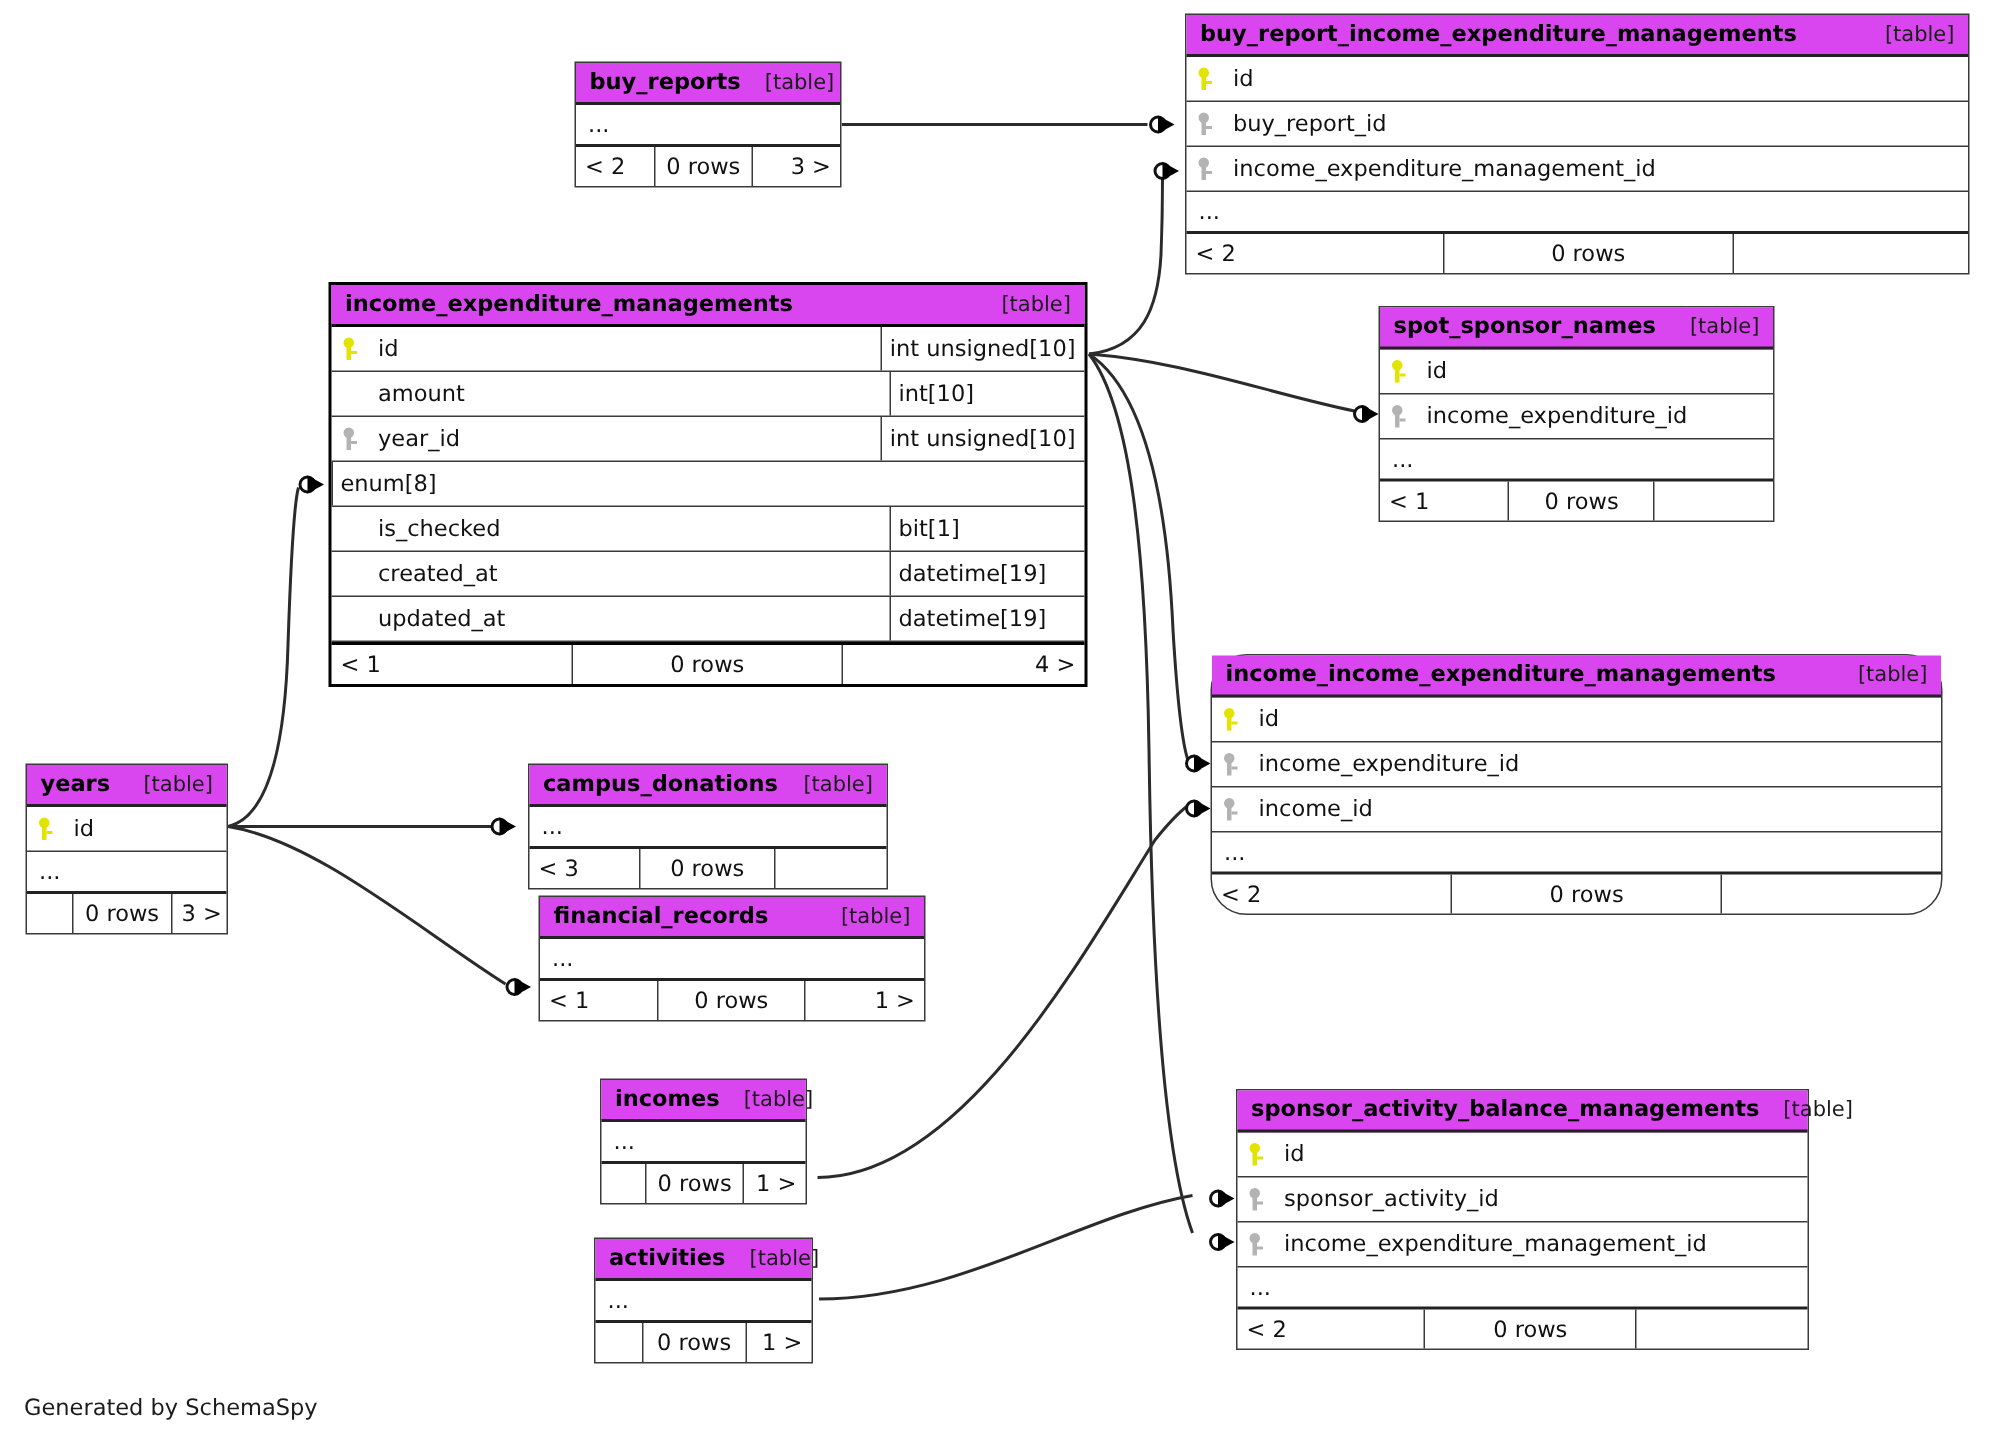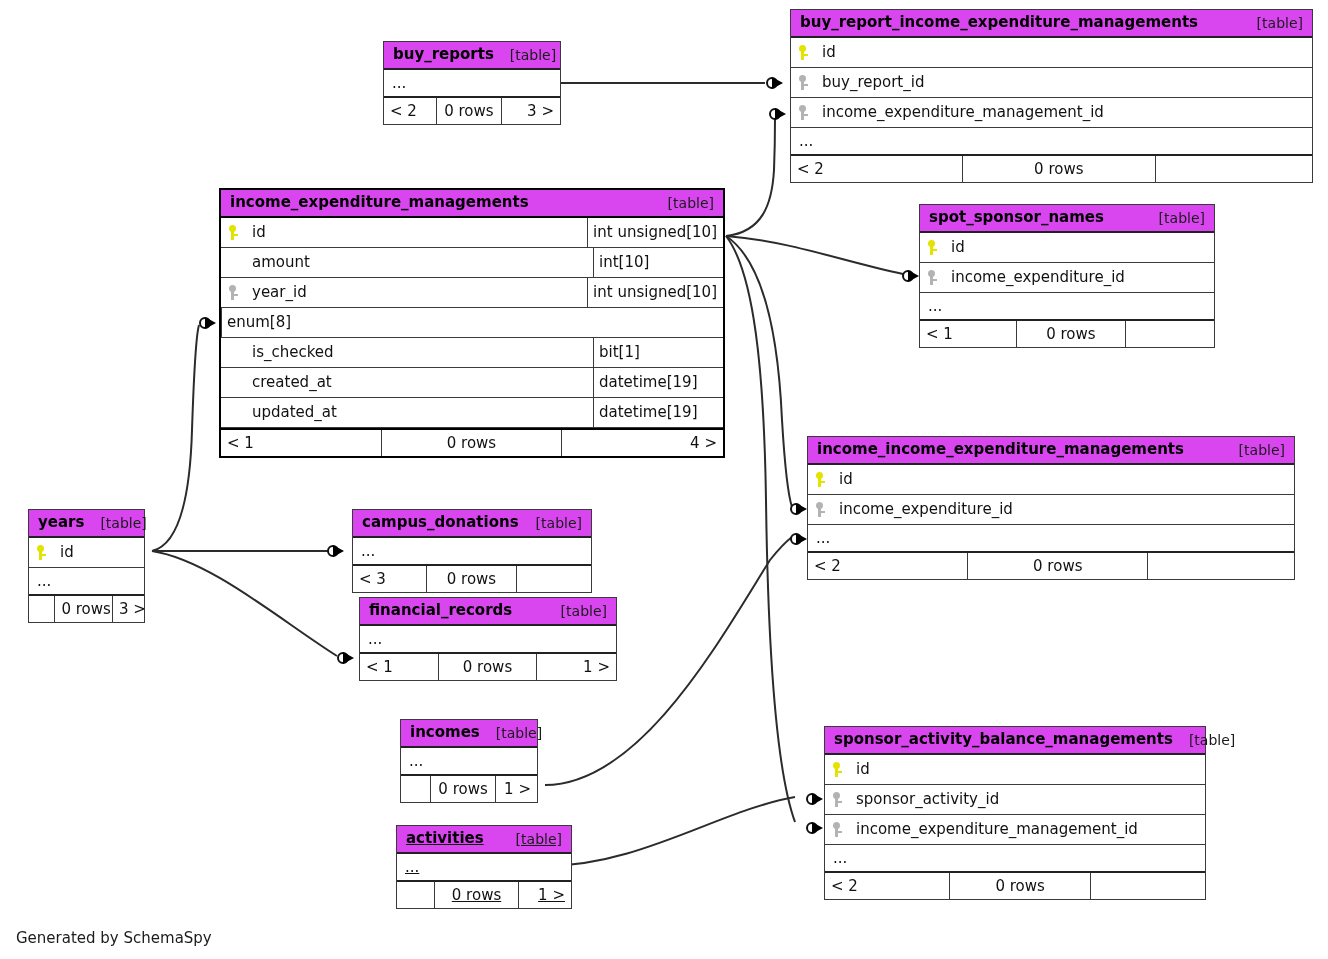--- a/index.html
+++ b/index.html
@@ -291,21 +291,21 @@
             <span class="colname">updated_at</span>
           </span>
           <span class="col-type">datetime[19]</span>
         </div>
         <div class="tbl-foot">
           <span class="foot-c f-prev" style="width:32%">&lt; 1</span>
           <span class="foot-c f-rows" style="width:36%">0 rows</span>
           <span class="foot-c f-next" style="width:32%">4 &gt;</span>
         </div>
       </div>
-      <div class="tbl thin" style="left: 919px; top: 204px; width: 296px;">
+      <div class="tbl thin" style="left: 919px; top: 204px; width: 264px;">
         <div class="tbl-head">
           <span class="tbl-name">spot_sponsor_names</span>
           <span class="tbl-tag">[table]</span>
         </div>
         <div class="tbl-row">
           <span class="col-left">
             <span class="keyslot"><span class="keyicon k-pk"><b></b><i></i><s></s></span></span>
             <span class="colname">id</span>
           </span>
         </div>
@@ -315,35 +315,41 @@
             <span class="colname">income_expenditure_id</span>
           </span>
         </div>
         <div class="tbl-row tbl-ellipsis">...</div>
         <div class="tbl-foot">
           <span class="foot-c f-prev" style="width:33%">&lt; 1</span>
           <span class="foot-c f-rows" style="width:37%">0 rows</span>
           <span class="foot-c f-next" style="width:30%"></span>
         </div>
       </div>
-      <div class="tbl thin" style="left: 807px; top: 436px; width: 488px;">
+      <div class="tbl thin" style="left: 807px; top: 436px; width: 488px; border-radius: 24px;">
         <div class="tbl-head">
           <span class="tbl-name">income_income_expenditure_managements</span>
           <span class="tbl-tag">[table]</span>
         </div>
         <div class="tbl-row">
           <span class="col-left">
             <span class="keyslot"><span class="keyicon k-pk"><b></b><i></i><s></s></span></span>
             <span class="colname">id</span>
           </span>
         </div>
         <div class="tbl-row">
           <span class="col-left">
             <span class="keyslot"><span class="keyicon k-fk"><b></b><i></i><s></s></span></span>
             <span class="colname">income_expenditure_id</span>
+          </span>
+        </div>
+        <div class="tbl-row">
+          <span class="col-left">
+            <span class="keyslot"><span class="keyicon k-fk"><b></b><i></i><s></s></span></span>
+            <span class="colname">income_id</span>
           </span>
         </div>
         <div class="tbl-row tbl-ellipsis">...</div>
         <div class="tbl-foot">
           <span class="foot-c f-prev" style="width:33%">&lt; 2</span>
           <span class="foot-c f-rows" style="width:37%">0 rows</span>
           <span class="foot-c f-next" style="width:30%"></span>
         </div>
       </div>
       <div class="tbl thin" style="left: 824px; top: 726px; width: 382px;">
@@ -369,21 +375,21 @@
             <span class="colname">income_expenditure_management_id</span>
           </span>
         </div>
         <div class="tbl-row tbl-ellipsis">...</div>
         <div class="tbl-foot">
           <span class="foot-c f-prev" style="width:33%">&lt; 2</span>
           <span class="foot-c f-rows" style="width:37%">0 rows</span>
           <span class="foot-c f-next" style="width:30%"></span>
         </div>
       </div>
-      <div class="tbl thin" style="left: 17px; top: 509px; width: 117px; margin-left: 11px;">
+      <div class="tbl thin" style="left: 17px; top: 509px; width: 135px;">
         <div class="tbl-head">
           <span class="tbl-name">years</span>
           <span class="tbl-tag">[table]</span>
         </div>
         <div class="tbl-row">
           <span class="col-left">
             <span class="keyslot"><span class="keyicon k-pk"><b></b><i></i><s></s></span></span>
             <span class="colname">id</span>
           </span>
         </div>
@@ -423,21 +429,21 @@
           <span class="tbl-name">incomes</span>
           <span class="tbl-tag">[table]</span>
         </div>
         <div class="tbl-row tbl-ellipsis">...</div>
         <div class="tbl-foot">
           <span class="foot-c f-prev" style="width:22%"></span>
           <span class="foot-c f-rows" style="width:48%">0 rows</span>
           <span class="foot-c f-next" style="width:30%">1 &gt;</span>
         </div>
       </div>
-      <div class="tbl thin" style="left: 396px; top: 825px; width: 176px; text-decoration: underline;">
+      <div class="tbl thin" style="left: 396px; top: 825px; width: 146px;">
         <div class="tbl-head">
           <span class="tbl-name">activities</span>
           <span class="tbl-tag">[table]</span>
         </div>
         <div class="tbl-row tbl-ellipsis">...</div>
         <div class="tbl-foot">
           <span class="foot-c f-prev" style="width:22%"></span>
           <span class="foot-c f-rows" style="width:48%">0 rows</span>
           <span class="foot-c f-next" style="width:30%">1 &gt;</span>
         </div>

